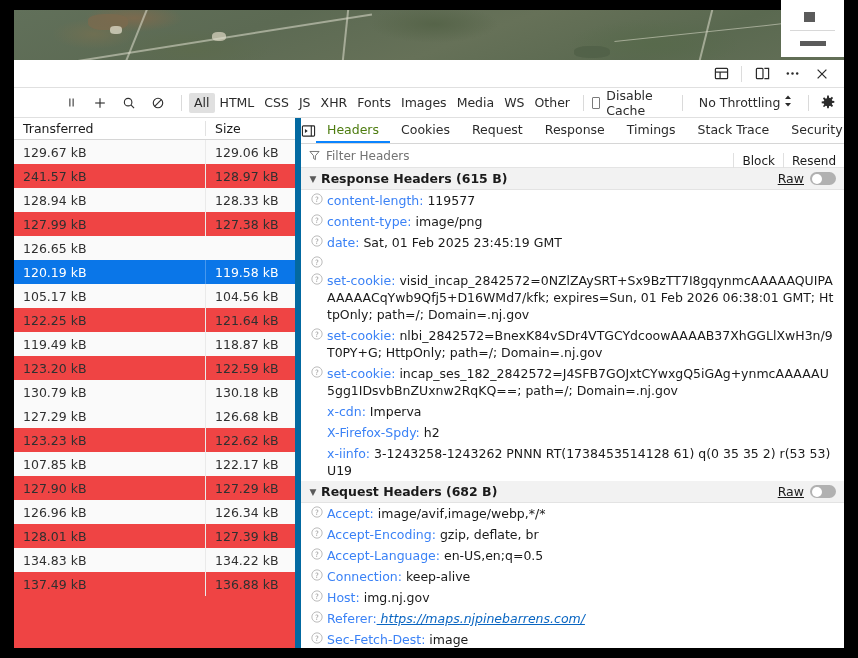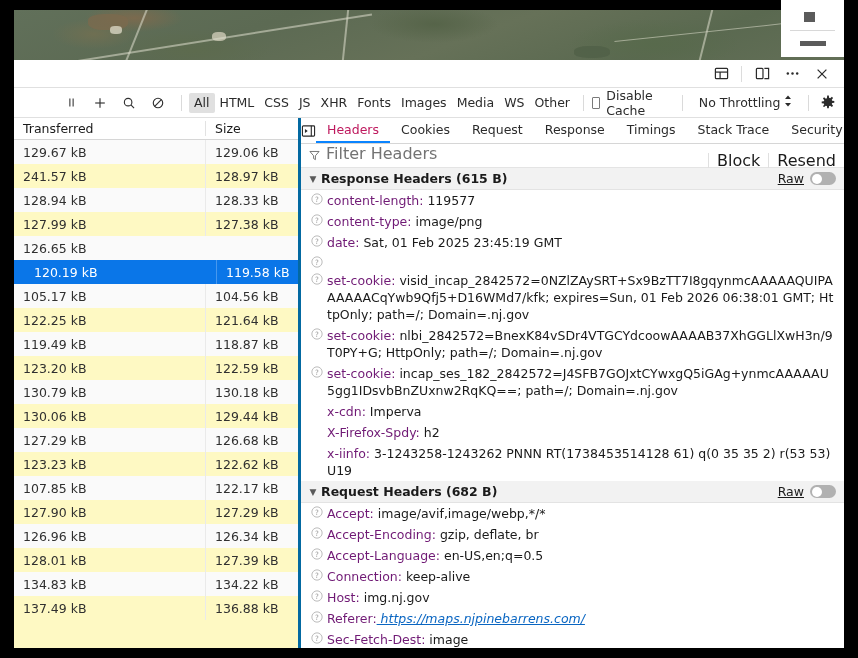--- a/index.html
+++ b/index.html
@@ -105,57 +105,57 @@
     display:flex; align-items:flex-start; gap:4px; font-size:12.5px; color:#2b2b2b;
     padding:0 8px; white-space:nowrap;
   }
   .fb-gear { width:30px; display:flex; align-items:center; justify-content:center; }
 
   
   .dt-body { flex:1; display:flex; min-height:0; }
 
   
   .req-list {
-    width:287px; border-right:3px solid #0369a1; display:flex; flex-direction:column;
-    background:#fef9c3; min-height:0;justify-content:center;
+    width:287px; border-right:6px solid #0369a1; display:flex; flex-direction:column;
+    background:#ef4444; min-height:0;justify-content:center;
   }
   .rl-head {
     display:flex; height:22px; align-items:center; font-size:12.5px; color:#1a1a1a;
     border-bottom:1px solid #d6d6d6; background:#fff;
   }
   .rl-head .col { padding-left:9px; }
   .rl-head .col.c1 { width:192px; border-right:1px solid #e2e2e2; }
   .rl-head .col.c2 { flex:1; }
   .rl-rows { flex:1; overflow:hidden; }
   .rl-row { display:flex; height:24px; align-items:center; font-size:12.5px; color:#303030; }
   .rl-row.odd { background:#fafafa; }
-  .rl-row.sel { background:#0a76e8; color:#fff;padding-left:11px; }
+  .rl-row.sel { background:#0a76e8; color:#fff; }
   .rl-row .cell { padding-left:9px; height:100%; display:flex; align-items:center; }
   .rl-row .cell.c1 { width:192px; border-right:1px solid #eaeaea; }
   .rl-row.sel .cell.c1 { border-right-color:rgba(255,255,255,.25); }
   .rl-row .cell.c2 { flex:1; }
 
   
   .detail { flex:1; display:flex; flex-direction:column; min-width:0; background:#fff; }
   .det-tabs {
     height:26px; display:flex; align-items:stretch; border-bottom:1px solid #d6d6d6;
     font-size:12.5px;
   }
   .det-tabs .panel-toggle {
     width:28px; display:flex; align-items:center; justify-content:center;
   }
   .det-tab {
     padding:0 11px; display:flex; align-items:center; color:#2b2b2b;
     border-bottom:2px solid transparent; white-space:nowrap;
   }
-  .det-tab.active { color:#be185d; border-bottom-color:#0a84ff; }
+  .det-tab.active { color:#4d7c0f; border-bottom-color:#0a84ff; }
 
   .det-filter {
-    height:24px; display:flex; border-bottom:1px solid #e4e4e4;
-    font-size:16px; color:#4a4a4a; padding-left:8px;
+    height:24px; display:flex; align-items:center; border-bottom:1px solid #e4e4e4;
+    font-size:12px; color:#4a4a4a; padding-left:8px;
   }
   .det-filter .funnel { margin-right:6px; display:flex; align-items:center; }
   .det-filter .placeholder { color:#737373; }
   .det-filter .actions { margin-left:auto; display:flex; align-items:center;margin-top:11px; }
   .det-filter .actions .act {
     padding:0 8px; color:#1a1a1a; border-left:1px solid #e0e0e0; line-height:16px;
   }
 
   .det-scroll { flex:1; overflow:hidden; }
 
@@ -183,21 +183,21 @@
 
   .hdr-row {
     display:flex; align-items:flex-start; font-size:12.5px; padding:2px 8px 2px 6px;
     line-height:17px;
   }
   .hdr-row .qmark {
     width:20px; flex:0 0 20px; display:flex; align-items:flex-start; justify-content:center;
     padding-top:1px;
   }
   .hdr-row .kv { flex:1; min-width:0; word-break:break-all; }
-  .hdr-row .k { color:#701a75; }
+  .hdr-row .k { color:#3b82f6; }
   .hdr-row .v { color:#1a1a1a; }
   .hdr-row .v.link { color:#0a66c2; font-style:italic; text-decoration:underline; }
   .hdr-row.nomark { padding-left:26px; }
 
   .qicon { width:12px; height:12px; }
 </style>
 </head>
 <body>
 
 <div id="app">
@@ -362,24 +362,20 @@
               <div class="cell c1">119.49 kB</div>
               <div class="cell c2">118.87 kB</div>
             </div>
             <div class="rl-row">
               <div class="cell c1">123.20 kB</div>
               <div class="cell c2">122.59 kB</div>
             </div>
             <div class="rl-row odd">
               <div class="cell c1">130.79 kB</div>
               <div class="cell c2">130.18 kB</div>
-            </div>
-            <div class="rl-row">
-              <div class="cell c1">130.06 kB</div>
-              <div class="cell c2">129.44 kB</div>
             </div>
             <div class="rl-row odd">
               <div class="cell c1">127.29 kB</div>
               <div class="cell c2">126.68 kB</div>
             </div>
             <div class="rl-row">
               <div class="cell c1">123.23 kB</div>
               <div class="cell c2">122.62 kB</div>
             </div>
             <div class="rl-row odd">

